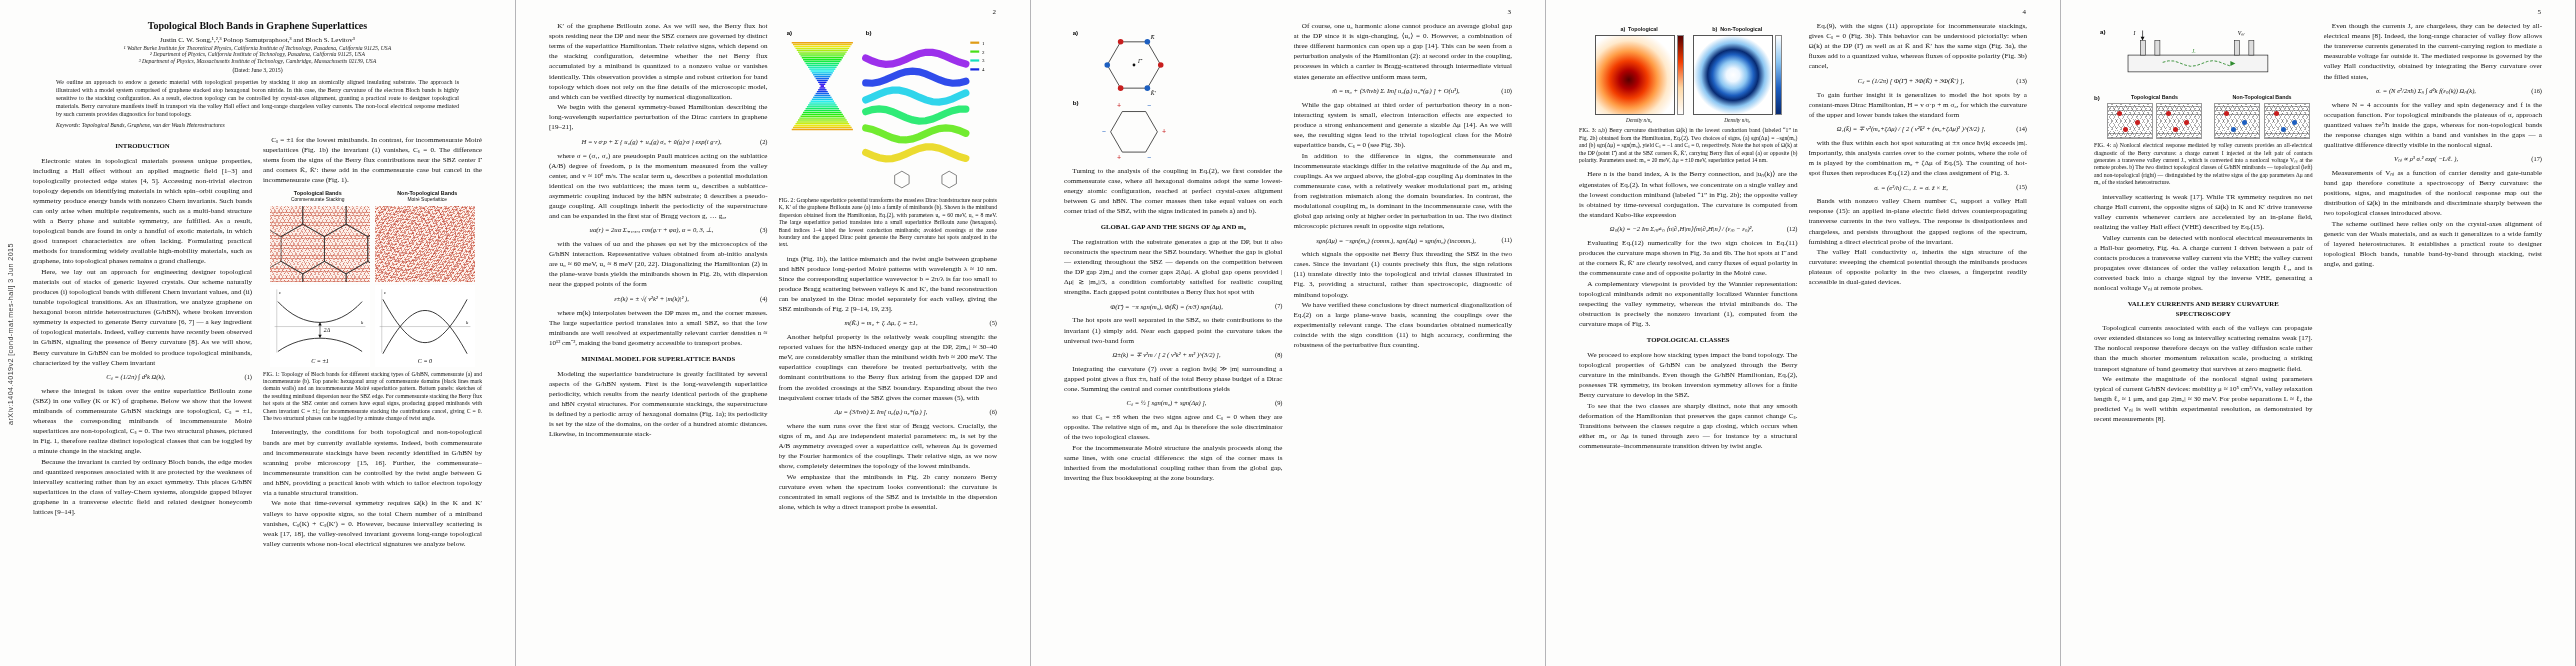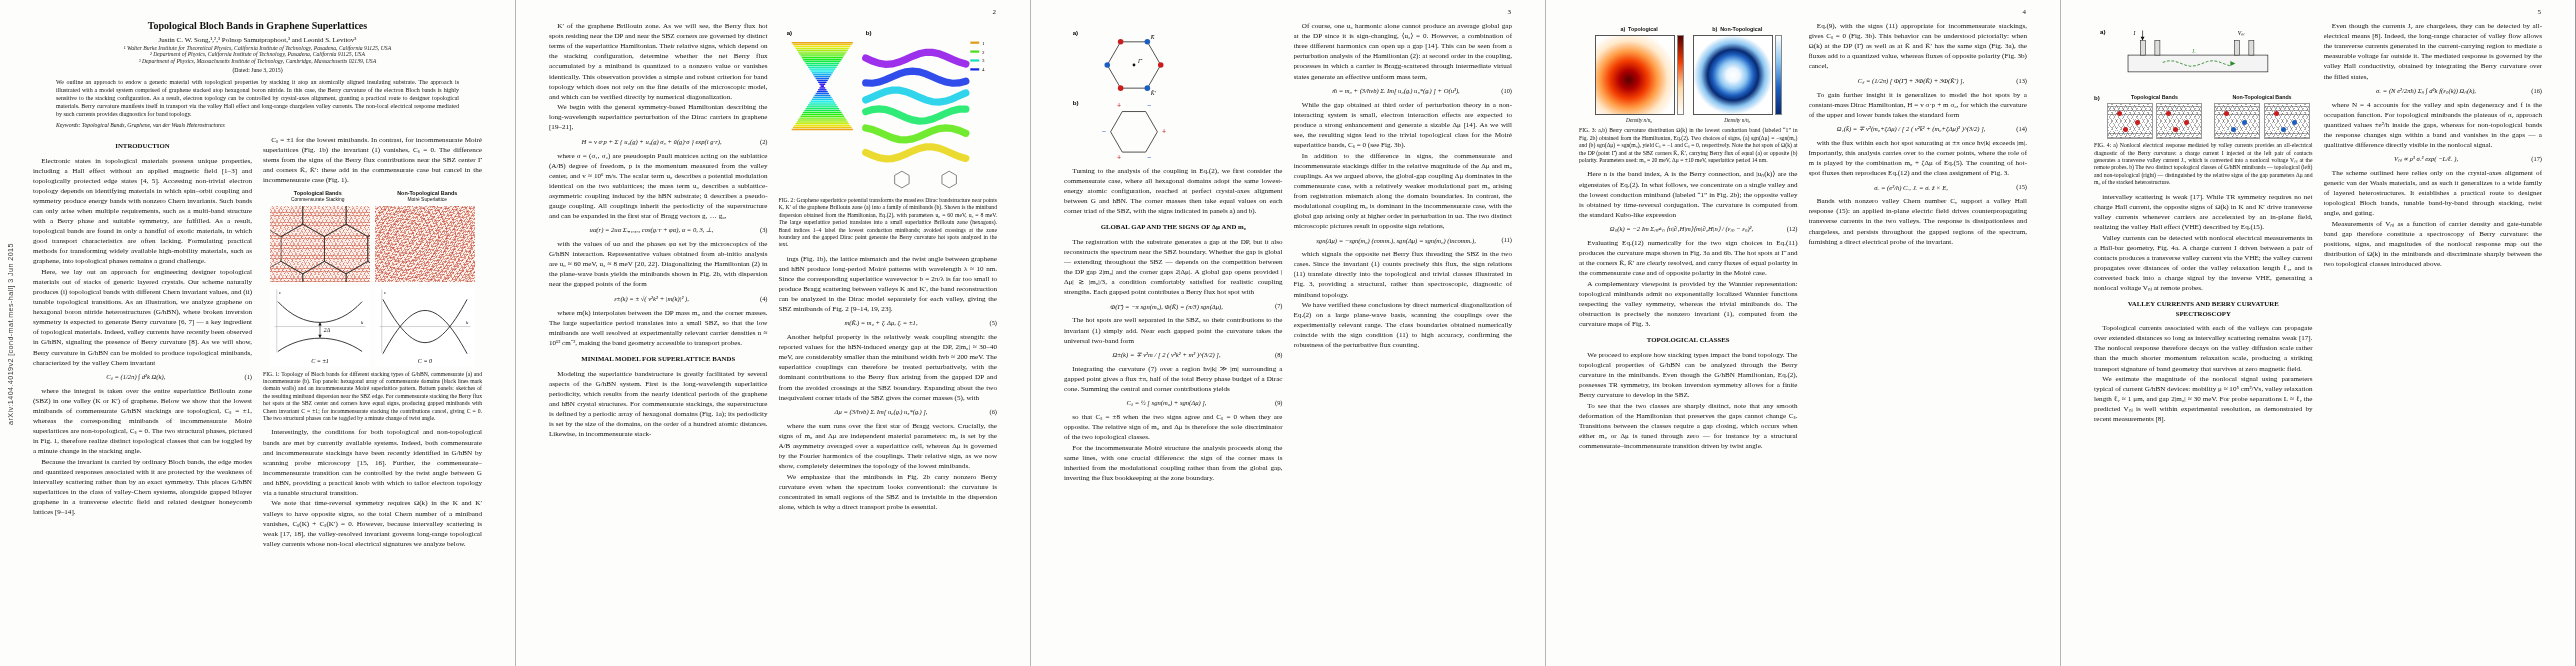--- a/index.html
+++ b/index.html
@@ -86,21 +86,21 @@
   .dot{position:absolute;width:5px;height:5px;border-radius:50%;}
 </style>
 </head>
 <body>
 
 <div id="doc">
     <div class="page">
       <div class="arxiv">arXiv:1404.4019v2  [cond-mat.mes-hall]  3 Jun 2015</div>
       <div class="title-block">
         <div class="paper-title">Topological Bloch Bands in Graphene Superlattices</div>
-        <div class="authors">Justin C. W. Song,¹,²,³ Polnop Samutpraphoot,³ and Leonid S. Levitov³</div>
+        <div class="authors">Justin C. W. Song,¹,²,³ Polnop Samutpraphoot,³ and Bloch S. Levitov³</div>
         <div class="affil">¹ Walter Burke Institute for Theoretical Physics, California Institute of Technology, Pasadena, California 91125, USA</div>
         <div class="affil">² Department of Physics, California Institute of Technology, Pasadena, California 91125, USA</div>
         <div class="affil">³ Department of Physics, Massachusetts Institute of Technology, Cambridge, Massachusetts 02139, USA</div>
         <div class="dated">(Dated: June 3, 2015)</div>
         <div class="abstract">We outline an approach to endow a generic material with topological properties by stacking it atop an atomically aligned insulating substrate. The approach is illustrated with a model system comprised of graphene stacked atop hexagonal boron nitride. In this case, the Berry curvature of the electron Bloch bands is highly sensitive to the stacking configuration. As a result, electron topology can be controlled by crystal-axes alignment, granting a practical route to designer topological materials. Berry curvature manifests itself in transport via the valley Hall effect and long-range chargeless valley currents. The non-local electrical response mediated by such currents provides diagnostics for band topology.</div>
         <div class="keywords">Keywords: Topological Bands, Graphene, van der Waals Heterostructures</div>
       </div>
       <div class="cols">
         <div class="col">
           <div class="sec-heading">INTRODUCTION</div>
@@ -403,20 +403,21 @@
           <div class="eq-row">
             <span class="eq-body">Ω₁(k̄) = ∓ v²(m₀+ζΔμ) / [ 2 ( v²k̄² + (m₀+ζΔμ)² )^(3/2) ],</span>
             <span class="eq-num">(14)</span>
           </div>
           <div class="para">with the flux within each hot spot saturating at ±π once ħv|k| exceeds |m|. Importantly, this analysis carries over to the corner points, where the role of m is played by the combination m₀ + ζΔμ of Eq.(5). The counting of hot-spot fluxes then reproduces Eq.(12) and the class assignment of Fig. 3.</div>
           <div class="eq-row">
             <span class="eq-body">σᵥ = (e²/h) Cᵥ,    Jᵥ = σᵥ ẑ × E,</span>
             <span class="eq-num">(15)</span>
           </div>
           <div class="para">Bands with nonzero valley Chern number Cᵥ support a valley Hall response (15): an applied in-plane electric field drives counterpropagating transverse currents in the two valleys. The response is dissipationless and chargeless, and persists throughout the gapped regions of the spectrum, furnishing a direct electrical probe of the invariant.</div>
+          <div class="para">The valley Hall conductivity σᵥ inherits the sign structure of the curvature: sweeping the chemical potential through the minibands produces plateaus of opposite polarity in the two classes, a fingerprint readily accessible in dual-gated devices.</div>
         </div>
       </div>
     </div>
     <div class="page">
       <div class="pageno">5</div>
       <div class="cols">
         <div class="col">
           <div class="fig">
             <div class="f4-a">
               <svg viewBox="0 0 381 118" class="absfill" style="font-size:12.8px">
@@ -482,19 +483,19 @@
           <div class="para">Even though the currents Jᵥ are chargeless, they can be detected by all-electrical means [8]. Indeed, the long-range character of valley flow allows the transverse currents generated in the current-carrying region to mediate a measurable voltage far outside it. The mediated response is governed by the valley Hall conductivity, obtained by integrating the Berry curvature over the filled states,</div>
           <div class="eq-row">
             <span class="eq-body">σᵥ = (N e²/2πħ) Σₙ ∫ d²k f(εₙ(k)) Ωₙ(k),</span>
             <span class="eq-num">(16)</span>
           </div>
           <div class="para">where N = 4 accounts for the valley and spin degeneracy and f is the occupation function. For topological minibands the plateaus of σᵥ approach quantized values ±e²/h inside the gaps, whereas for non-topological bands the response changes sign within a band and vanishes in the gaps — a qualitative difference directly visible in the nonlocal signal.</div>
           <div class="eq-row">
             <span class="eq-body">Vₙₗ ∝ ρ³ σᵥ² exp( −L/ℓᵥ ),</span>
             <span class="eq-num">(17)</span>
           </div>
+          <div class="para">Measurements of Vₙₗ as a function of carrier density and gate-tunable band gap therefore constitute a spectroscopy of Berry curvature: the positions, signs, and magnitudes of the nonlocal response map out the distribution of Ω(k) in the minibands and discriminate sharply between the two topological classes introduced above.</div>
           <div class="para">The scheme outlined here relies only on the crystal-axes alignment of generic van der Waals materials, and as such it generalizes to a wide family of layered heterostructures. It establishes a practical route to designer topological Bloch bands, tunable band-by-band through stacking, twist angle, and gating.</div>
-          <div class="para">Measurements of Vₙₗ as a function of carrier density and gate-tunable band gap therefore constitute a spectroscopy of Berry curvature: the positions, signs, and magnitudes of the nonlocal response map out the distribution of Ω(k) in the minibands and discriminate sharply between the two topological classes introduced above.</div>
         </div>
       </div>
     </div>
   </div>
 
 
 </body></html>

